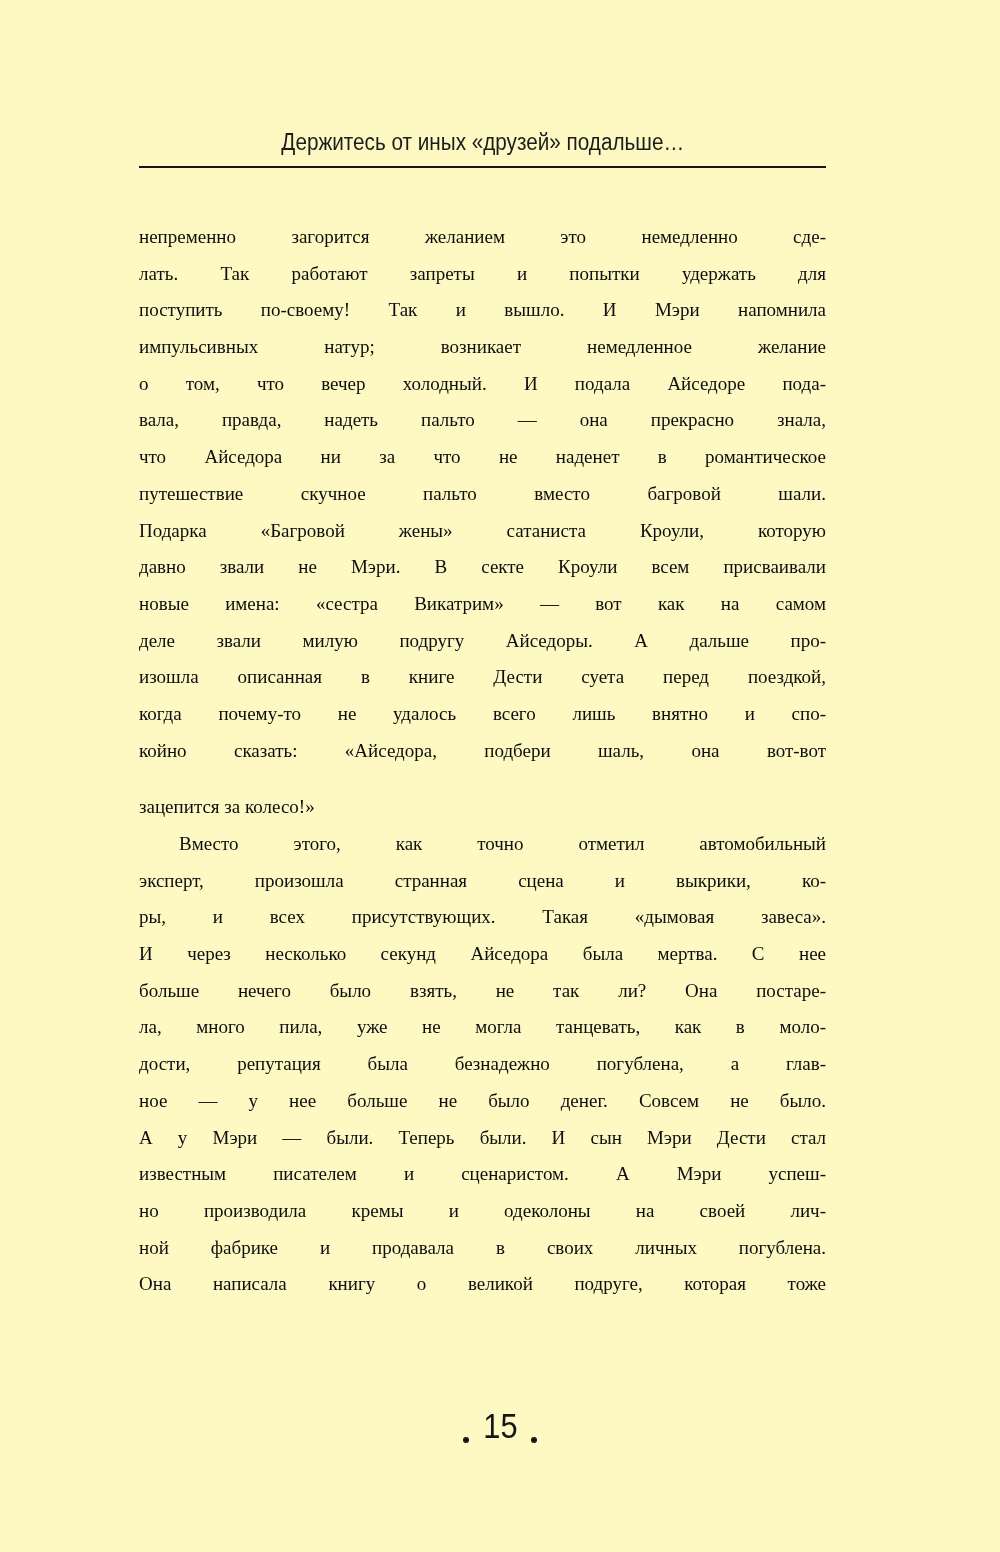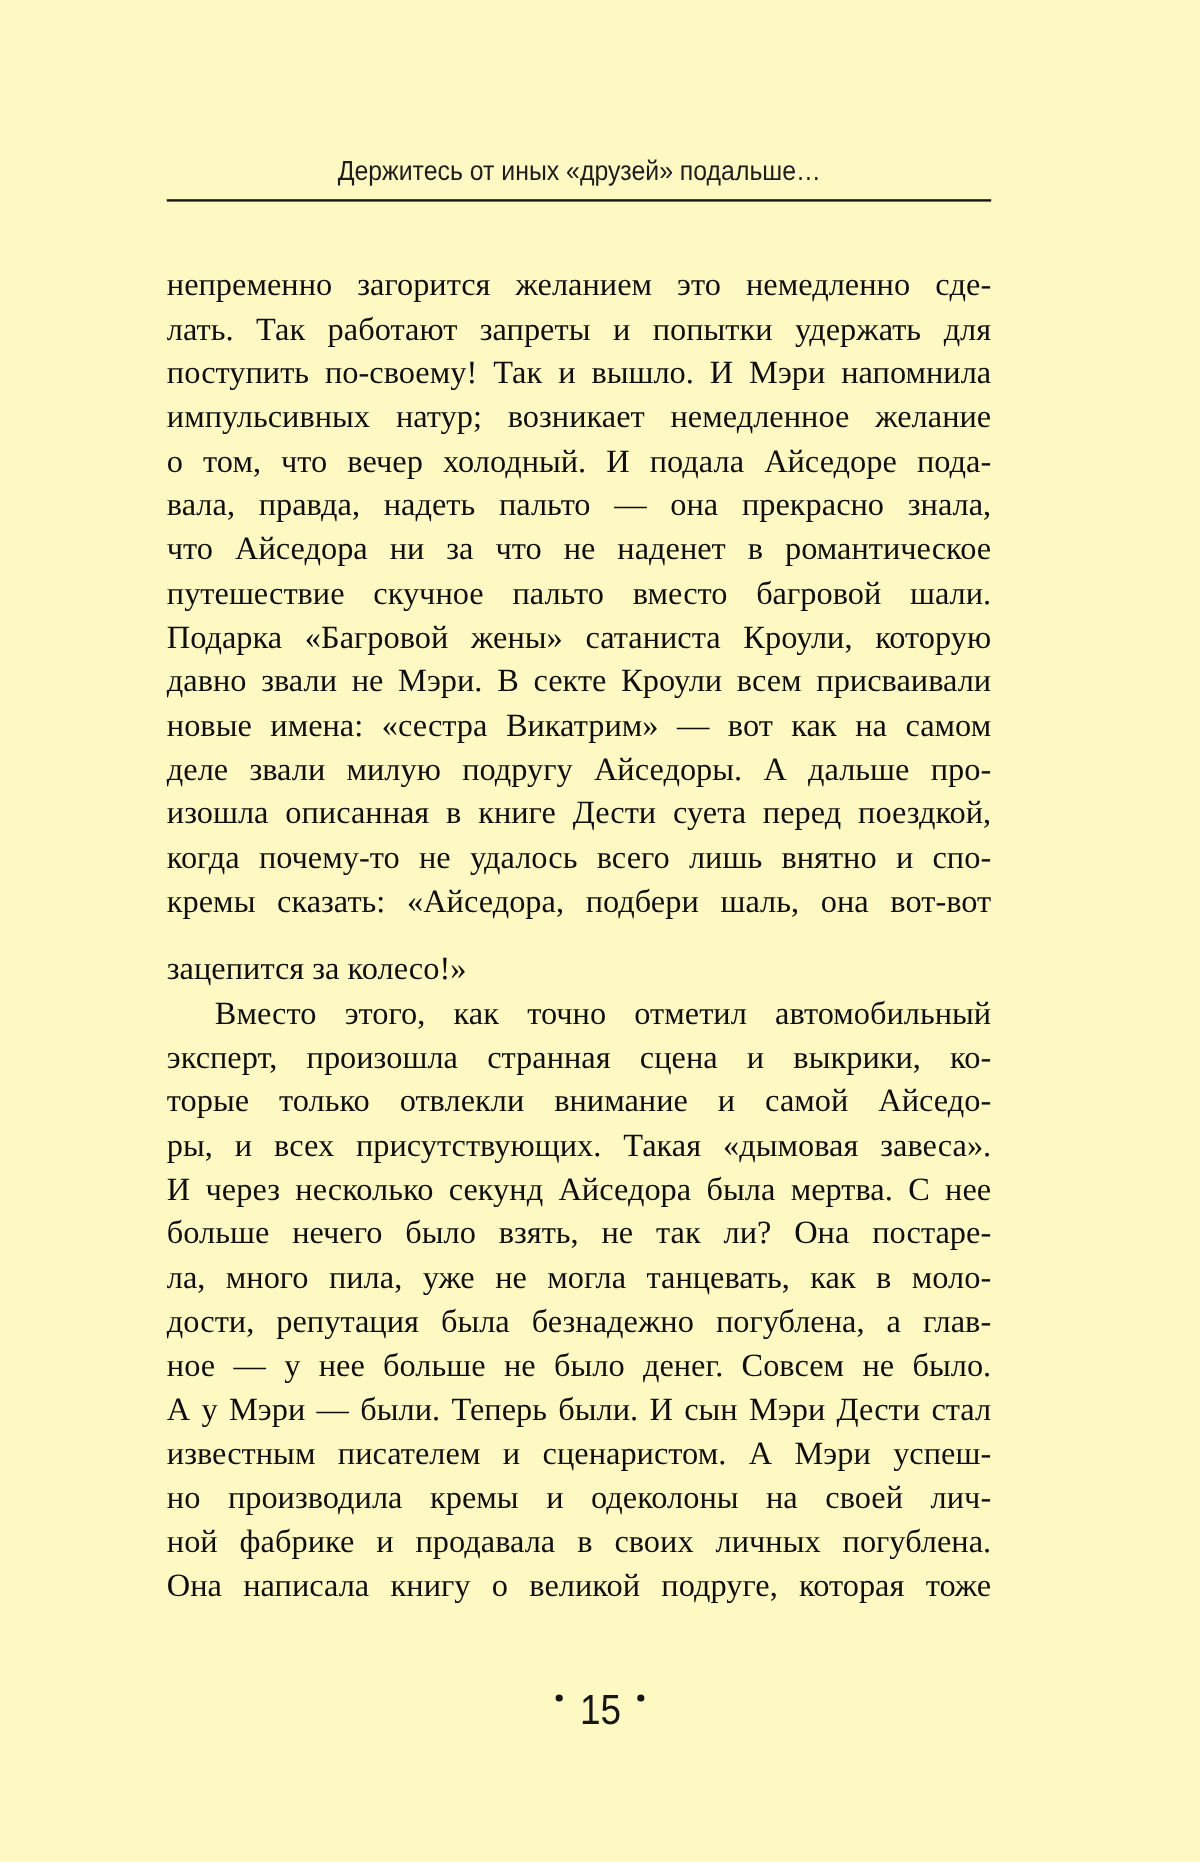--- a/index.html
+++ b/index.html
@@ -31,38 +31,38 @@
     white-space: nowrap;
   }
   .header-rule {
     position: absolute;
     top: 166px; left: 139px; width: 687px; height: 2px;
     background: #161616;
   }
   .body-text {
     position: absolute;
     top: 219px; left: 139px; width: 687px;
-    font-size: 27px;
+    font-size: 19px;
     line-height: 36.7px;
     color: #0e0e0e;
     text-align: justify;
   }
   .line {
     height: 36.7px;
     text-align: justify;
     text-align-last: justify;
     white-space: normal;
   }
   .line.last { text-align-last: left; margin-top: 20px; }
   .line.indent { text-indent: 40px; }
   .page-footer {
     position: absolute;
     top: 1408px; left: 0; width: 1000px;
     display: flex;
-    align-items: flex-start;
+    align-items: flex-end;
     justify-content: center;
     gap: 12px;
   }
   .page-number {
     font-family: "Liberation Sans", sans-serif;
     font-size: 35px;
     line-height: 1;
     color: #161616;
     transform: scaleX(0.88);
     transform-origin: center;
@@ -91,25 +91,24 @@
       <div class="line">о том, что вечер холодный. И подала Айседоре пода-</div>
       <div class="line">вала, правда, надеть пальто — она прекрасно знала,</div>
       <div class="line">что Айседора ни за что не наденет в романтическое</div>
       <div class="line">путешествие скучное пальто вместо багровой шали.</div>
       <div class="line">Подарка «Багровой жены» сатаниста Кроули, которую</div>
       <div class="line">давно звали не Мэри. В секте Кроули всем присваивали</div>
       <div class="line">новые имена: «сестра Викатрим» — вот как на самом</div>
       <div class="line">деле звали милую подругу Айседоры. А дальше про-</div>
       <div class="line">изошла описанная в книге Дести суета перед поездкой,</div>
       <div class="line">когда почему-то не удалось всего лишь внятно и спо-</div>
-      <div class="line">кремы сказать: «Айседора, подбери шаль, она вот-вот</div>
+      <div class="line">койно сказать: «Айседора, подбери шаль, она вот-вот</div>
       <div class="line last">зацепится за колесо!»</div>
       <div class="line indent">Вместо этого, как точно отметил автомобильный</div>
       <div class="line">эксперт, произошла странная сцена и выкрики, ко-</div>
-      <div class="line">торые только отвлекли внимание и самой Айседо-</div>
       <div class="line">ры, и всех присутствующих. Такая «дымовая завеса».</div>
       <div class="line">И через несколько секунд Айседора была мертва. С нее</div>
       <div class="line">больше нечего было взять, не так ли? Она постаре-</div>
       <div class="line">ла, много пила, уже не могла танцевать, как в моло-</div>
       <div class="line">дости, репутация была безнадежно погублена, а глав-</div>
       <div class="line">ное — у нее больше не было денег. Совсем не было.</div>
       <div class="line">А у Мэри — были. Теперь были. И сын Мэри Дести стал</div>
       <div class="line">известным писателем и сценаристом. А Мэри успеш-</div>
       <div class="line">но производила кремы и одеколоны на своей лич-</div>
       <div class="line">ной фабрике и продавала в своих личных погублена.</div>

